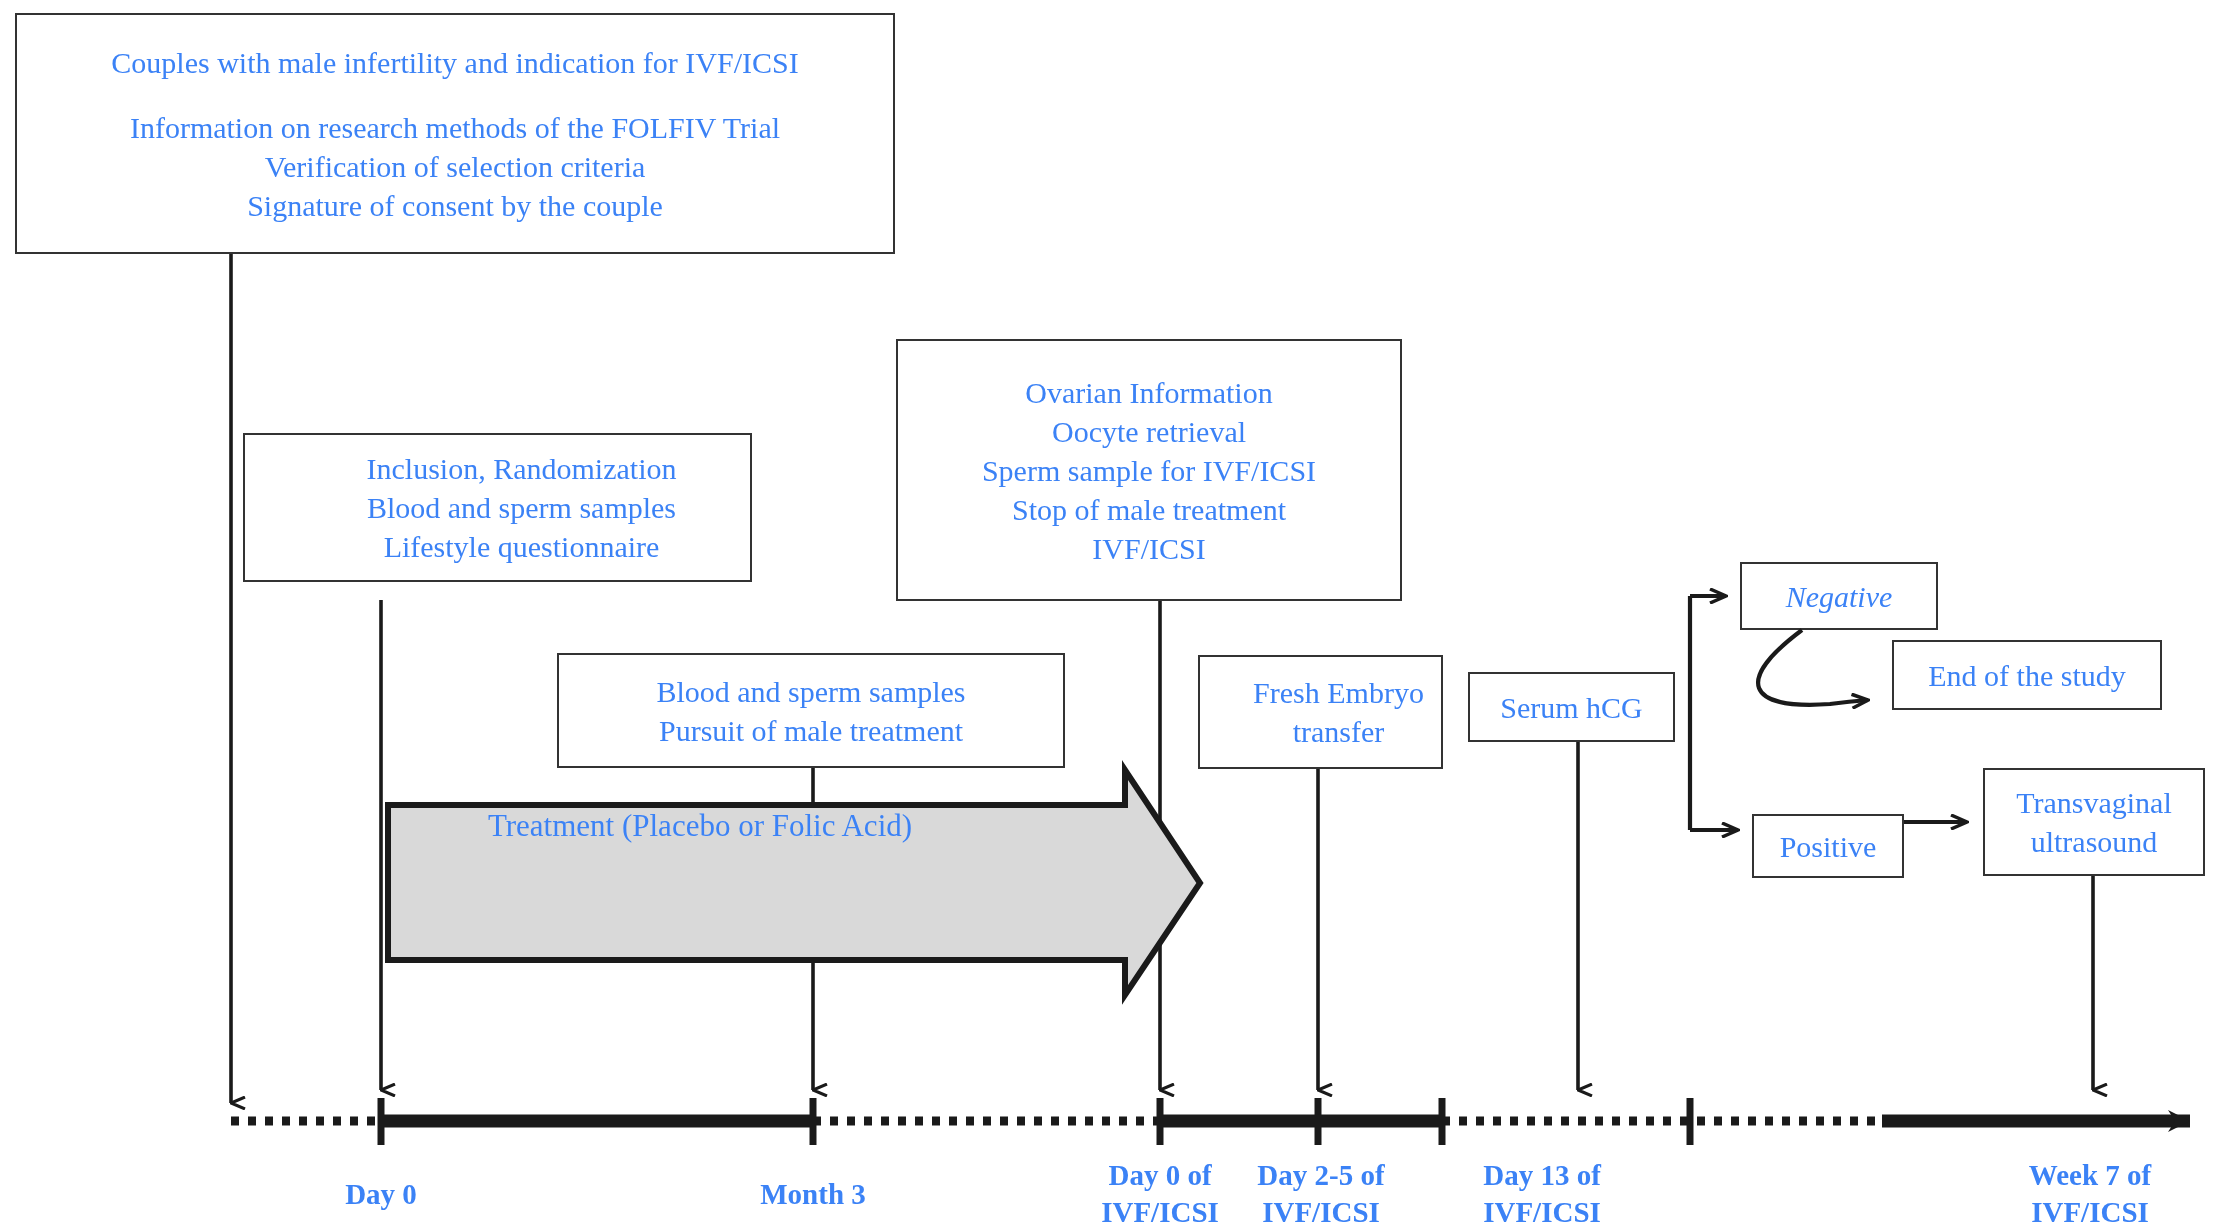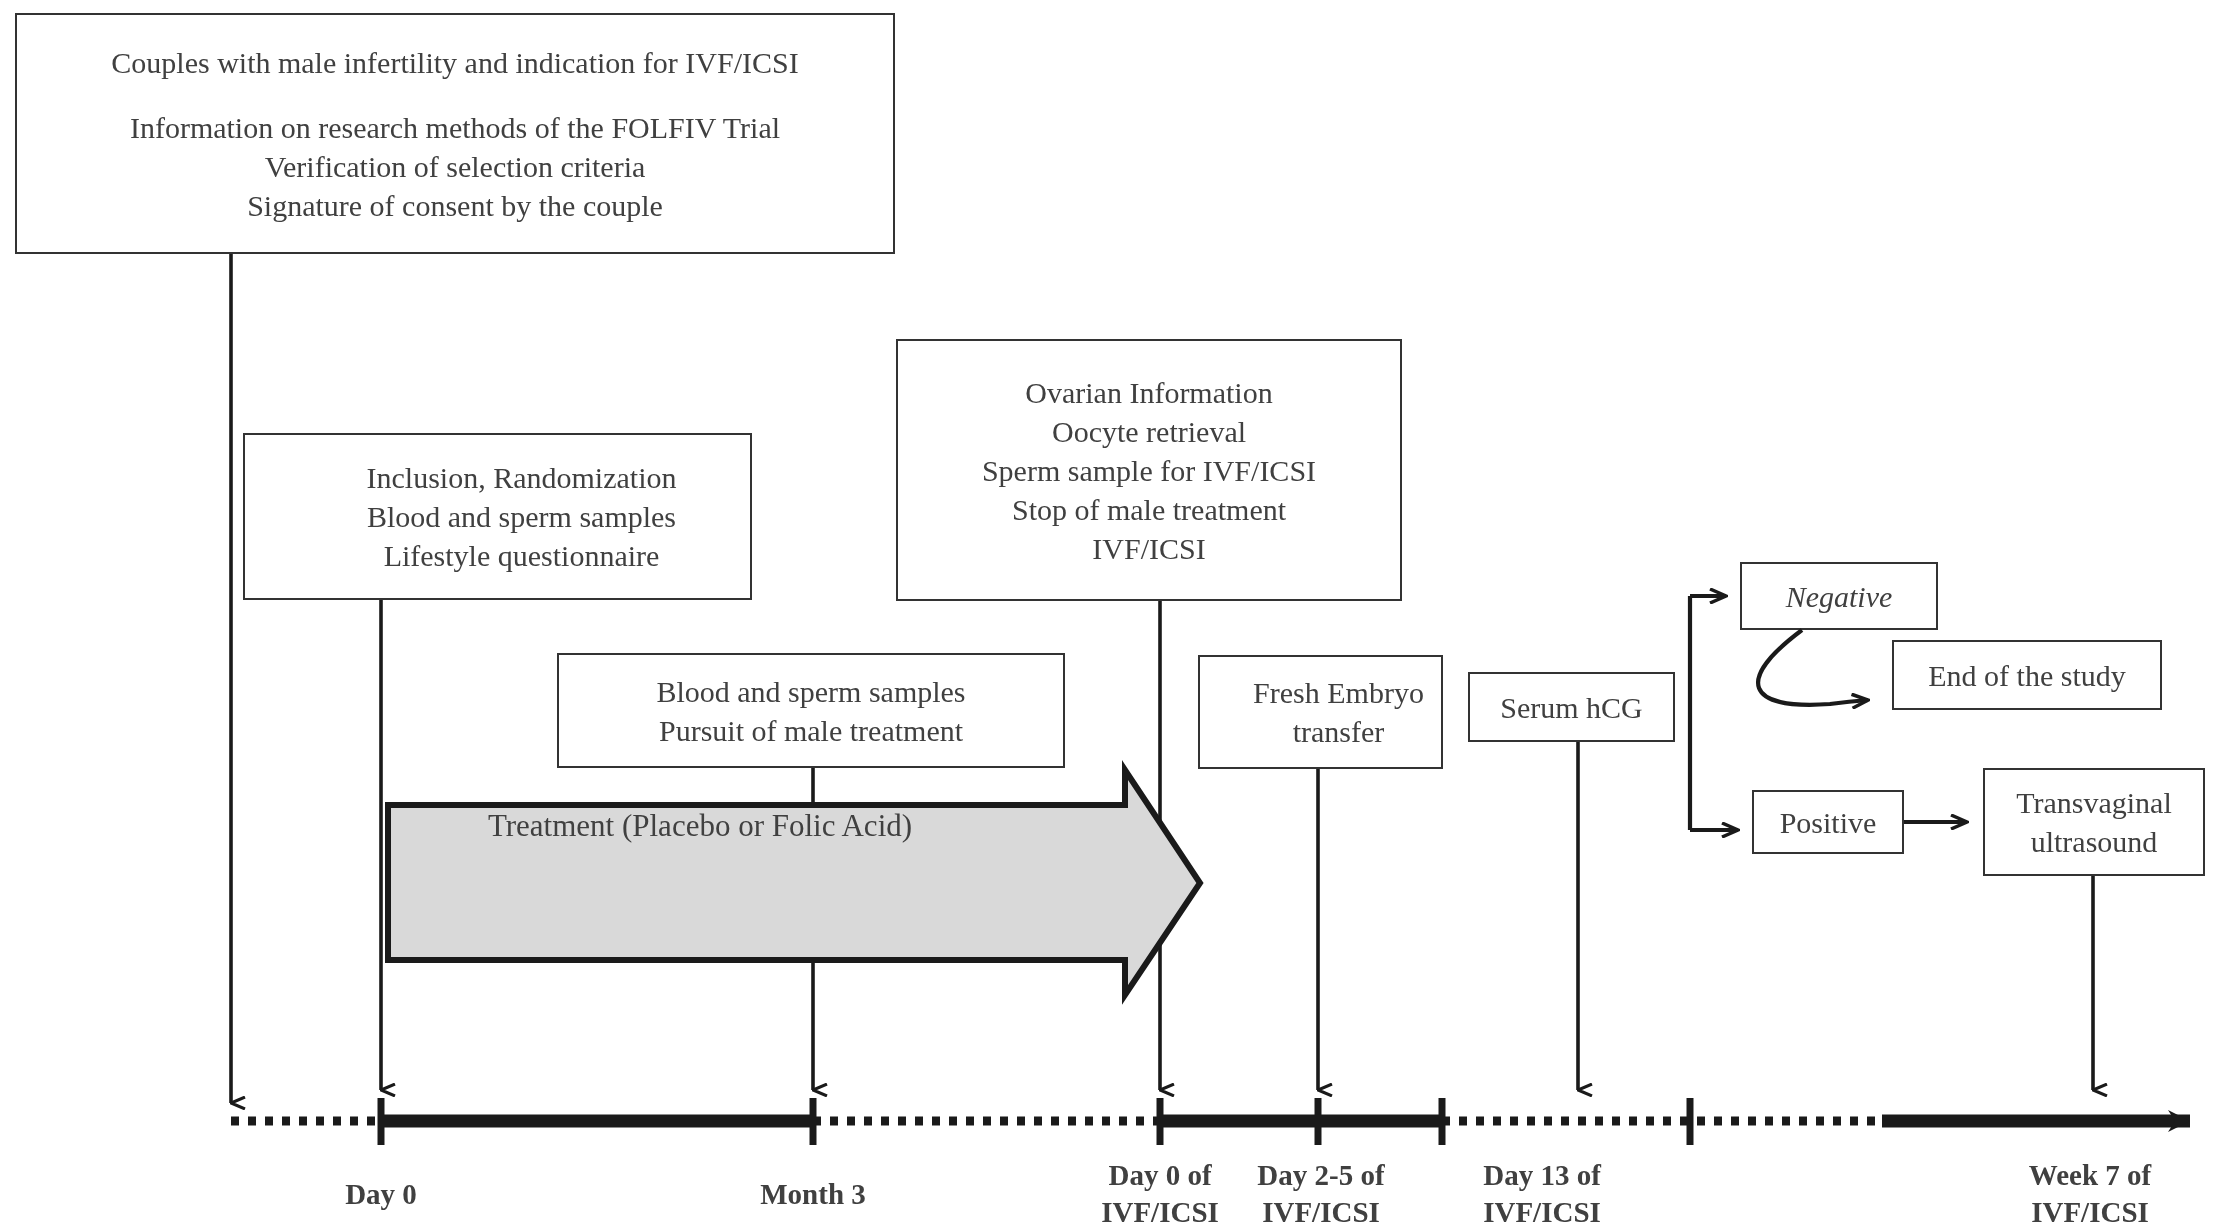--- a/index.html
+++ b/index.html
@@ -6,21 +6,21 @@
     margin: 0;
     padding: 0;
     background: #ffffff;
   }
   #canvas {
     position: relative;
     width: 2230px;
     height: 1227px;
     background: #ffffff;
     font-family: "Liberation Serif", "DejaVu Serif", serif;
-    color: #404040;
+    color: #3b82f6;
     overflow: hidden;
   }
   .box {
     position: absolute;
     box-sizing: border-box;
     border: 2.5px solid #333333;
     background: #ffffff;
     display: flex;
     flex-direction: column;
     align-items: center;
@@ -28,28 +28,28 @@
     text-align: center;
     font-size: 30px;
     line-height: 1.30;
     z-index: 6;
   }
   .box .ln { display: block; white-space: nowrap; }
   .box .spacer { display: block; height: 26px; }
 
   
   #box-screening { left: 15px;   top: 13px;   width: 880px;  height: 241px; }
-  #box-inclusion { left: 243px;  top: 433px;  width: 509px;  height: 167px; padding-left: 48px; }
+  #box-inclusion { left: 243px;  top: 433px;  width: 509px;  height: 149px; padding-left: 48px; }
   #box-ovarian   { left: 896px;  top: 339px;  width: 506px;  height: 262px; }
   #box-blood3    { left: 557px;  top: 653px;  width: 508px;  height: 115px; }
   #box-embryo    { left: 1198px; top: 655px;  width: 245px;  height: 114px; padding-left: 36px; }
   #box-hcg       { left: 1468px; top: 672px;  width: 207px;  height: 70px;  }
   #box-negative  { left: 1740px; top: 562px;  width: 198px;  height: 68px; font-style: italic;  }
   #box-endstudy  { left: 1892px; top: 640px;  width: 270px;  height: 70px;  }
-  #box-positive  { left: 1752px; top: 790px;  width: 152px;  height: 64px;  }
+  #box-positive  { left: 1752px; top: 814px;  width: 152px;  height: 64px;  }
   #box-tvus      { left: 1983px; top: 768px;  width: 222px;  height: 108px; }
 
   
   .tick-label {
     position: absolute;
     text-align: center;
     font-weight: bold;
     font-size: 29px;
     line-height: 1.26;
     white-space: nowrap;

